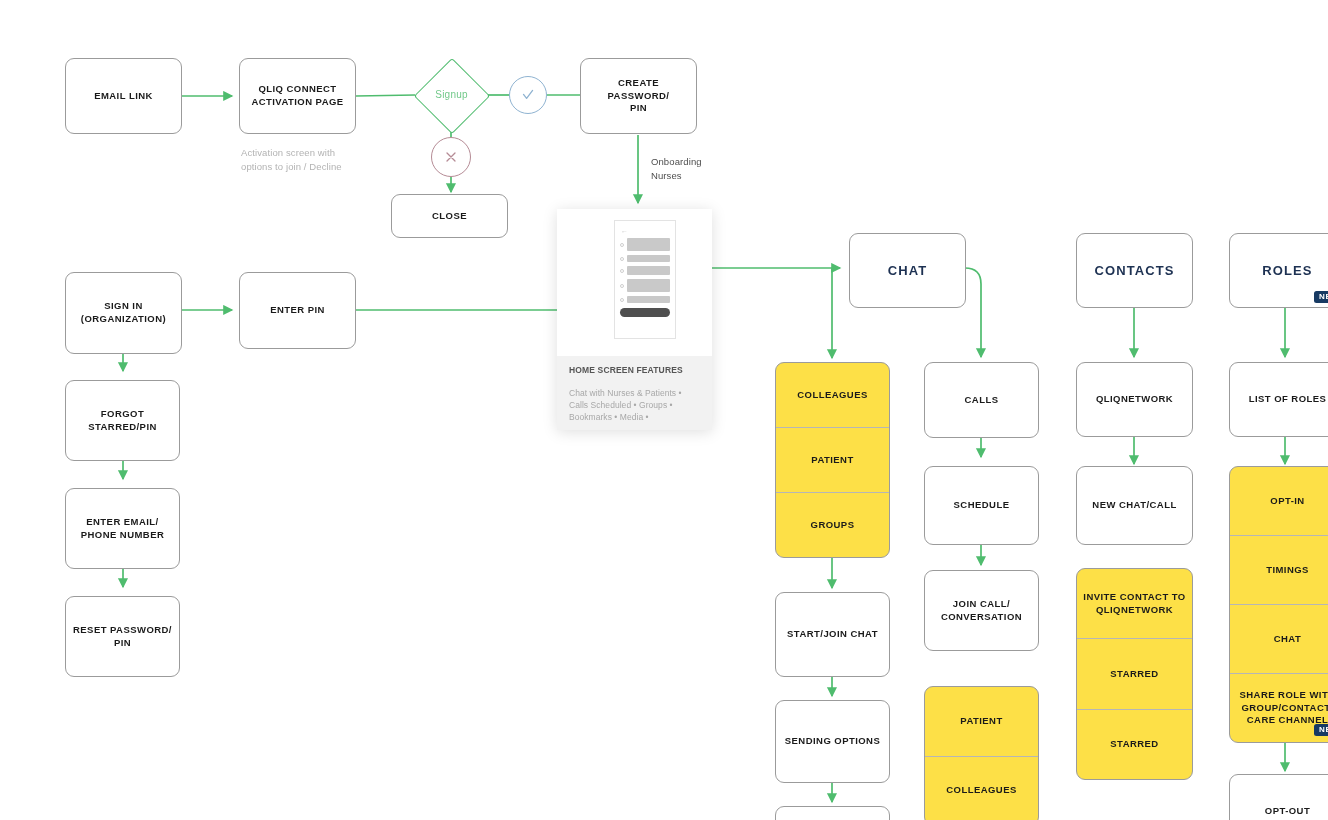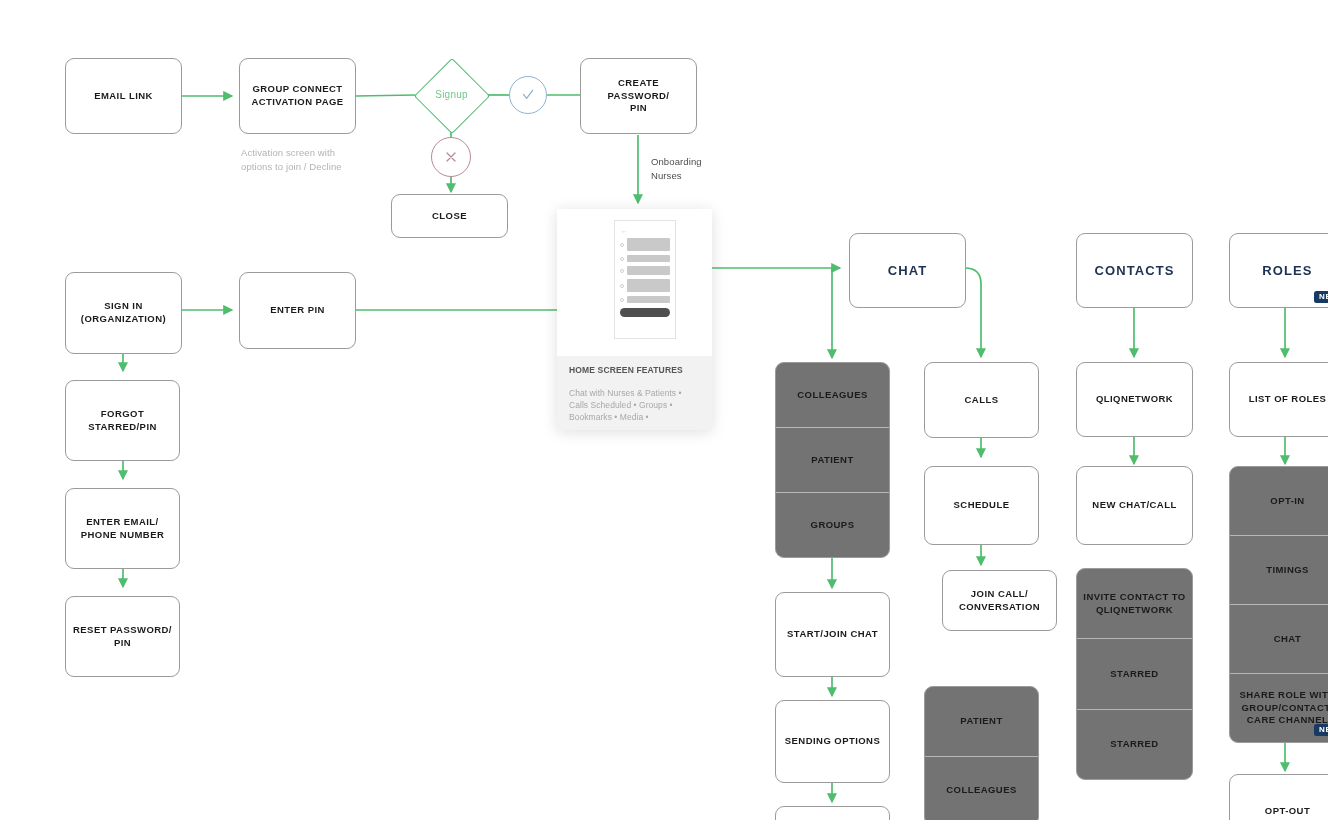--- a/index.html
+++ b/index.html
@@ -34,21 +34,21 @@
   .node.title{
     color:#1d3152;
     font-size:13px;
     letter-spacing:1.1px;
   }
 
   
   .stack{
     position:absolute;z-index:3;
     box-sizing:border-box;
-    background:#737373;
+    background:#fde047;
     border:1px solid #9b9b9b;
     border-radius:9px;
     overflow:hidden;
     display:flex;flex-direction:column;
   }
   .stack .row{
     flex:1 1 0;
     box-sizing:border-box;
     display:flex;align-items:center;justify-content:center;
     text-align:center;
@@ -218,21 +218,21 @@
       <path d="M1134,437 L1134,464" marker-end="url(#ar)"></path>
 
       <path d="M1285,308 L1285,357" marker-end="url(#ar)"></path>
       <path d="M1285,437 L1285,464" marker-end="url(#ar)"></path>
       <path d="M1285,743 L1285,771" marker-end="url(#ar)"></path>
     </g>
   </svg>
 
   <div class="node" style="left:65px;top:58px;width:117px;height:76px;">EMAIL LINK</div>
 
-  <div class="node" style="left:239px;top:58px;width:117px;height:76px;white-space:pre-line;">GROUP CONNECT
+  <div class="node" style="left:239px;top:58px;width:117px;height:76px;white-space:pre-line;">QLIQ CONNECT
 ACTIVATION PAGE</div>
 
   <div class="note" style="left:241px;top:146px;width:160px;white-space:pre-line;">Activation screen with
 options to join / Decline</div>
 
   <div class="diamond" style="left:425px;top:69px;"></div>
   <div class="diamond-label" style="left:434px;top:89px;width:35px;text-align:center;">Signup</div>
 
   <div class="circ ok" style="left:509px;top:76px;width:38px;height:38px;">
     <svg width="16" height="16" viewBox="0 0 16 16">
@@ -314,21 +314,21 @@
   <div class="node" style="left:775px;top:592px;width:115px;height:85px;">START/JOIN CHAT</div>
 
   <div class="node" style="left:775px;top:700px;width:115px;height:83px;">SENDING OPTIONS</div>
 
   <div class="node" style="left:775px;top:806px;width:115px;height:60px;"></div>
 
   <div class="node" style="left:924px;top:362px;width:115px;height:76px;">CALLS</div>
 
   <div class="node" style="left:924px;top:466px;width:115px;height:79px;">SCHEDULE</div>
 
-  <div class="node" style="left:924px;top:570px;width:115px;height:61px;white-space:pre-line;margin-left:18px;">JOIN CALL/
+  <div class="node" style="left:924px;top:570px;width:115px;height:81px;white-space:pre-line;">JOIN CALL/
 CONVERSATION</div>
 
   <div class="stack" style="left:924px;top:686px;width:115px;height:140px;">
     <div class="row">PATIENT</div>
     <div class="row">COLLEAGUES</div>
   </div>
 
   <div class="node title" style="left:1076px;top:233px;width:117px;height:75px;">CONTACTS</div>
 
   <div class="node" style="left:1076px;top:362px;width:117px;height:75px;">QLIQNETWORK</div>

